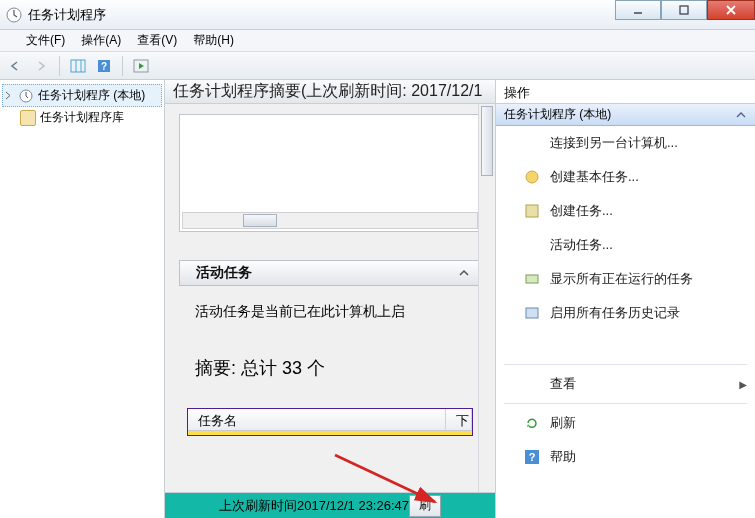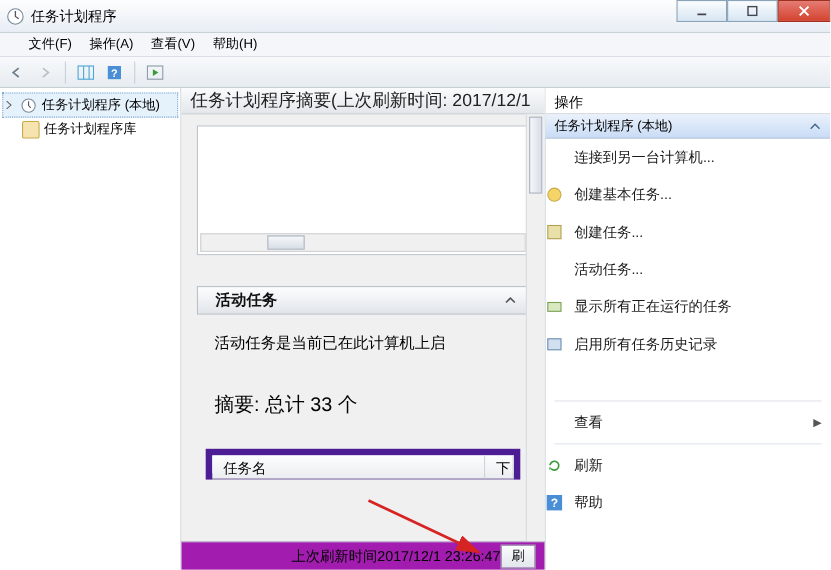--- a/index.html
+++ b/index.html
@@ -80,37 +80,37 @@
 .section-header {
   height:26px; background:linear-gradient(#fdfdfe,#e1e5ea);
   border:1px solid #bcc2c9; display:flex; align-items:center;
   padding-left:16px; font-size:14px; font-weight:bold; color:#111;
   position:relative; margin-top:20px;
 }
 .section-header .arrow { position:absolute; right:8px; }
 .activity-text { padding:14px 6px 2px 16px; font-size:14px; line-height:1.6; }
 .summary-line { padding:4px 6px 2px 16px; font-size:18px;margin-top:28px; }
 .task-table {
-  margin:26px 8px 0 8px; border:6px solid #4c1d95; background:#bef264;
+  margin:26px 8px 0 8px; border:1px solid #4c1d95; background:#fde047;
   height:28px; position:relative;
 }
 .task-header {
   display:flex; height:22px; background:linear-gradient(#fdfdfe,#ebedf0);
   border-bottom:1px solid #c8ccd1;
 }
 .task-header .col {
   padding:3px 10px; border-right:1px solid #d0d4d9; font-size:13px;
   position:relative;
 }
 .task-header .col1 { flex:1; }
 .task-header .col2 { width:26px; text-align:center; }
 .footer-status {
   height:26px; border-top:1px solid #c9cfd6; padding:4px 8px;
-  display:flex; align-items:center; justify-content:flex-end;
-  background:#a21caf; font-size:13px;
+  display:flex; align-items:center; justify-content:center;
+  background:#14b8a6; font-size:13px;
 }
 .refresh-btn {
   width:32px; height:22px; border:1px solid #9aa4b0;
   background:linear-gradient(#fbfcfd,#e2e7ec);
   display:flex; align-items:center; justify-content:center; font-size:12px;
 }
 .vscroll {
   position:absolute; right:0; top:24px; width:17px; bottom:26px;
   background:#f0f0f0; border-left:1px solid #d6dade;
 }
@@ -126,21 +126,21 @@
   height:24px; padding:4px 8px; font-size:13px;
   border-bottom:1px solid #c7cfd7; background:#fff;
 }
 .right-section-header {
   height:22px; background:linear-gradient(#eaf1fb,#c9dcf6);
   border-bottom:1px solid #a0b6d3; padding:3px 8px; font-size:12px;
   display:flex; align-items:center; justify-content:space-between;
 }
 .action-item {
   display:flex; align-items:center; padding:8px 8px 8px 0;
-  gap:10px; font-size:13px; color:#1a1a1a;
+  gap:10px; font-size:13px; color:#1a1a1a;margin-left:28px;
 }
 .action-item .aicon { width:16px; height:16px; flex-shrink:0; }
 .action-item .chev { margin-left:auto; font-size:10px; color:#555; }
 .sep { height:1px; background:#dfe3e8; margin:2px 8px; }
 .arrow-overlay {
   position:absolute; left:330px; top:450px; width:120px; height:70px;
   pointer-events:none; z-index:100;
 }
 .lib-icon { width:16px; height:16px; background:#f5e4b0; border:1px solid #c9a94a; border-radius:2px; }
 </style>

